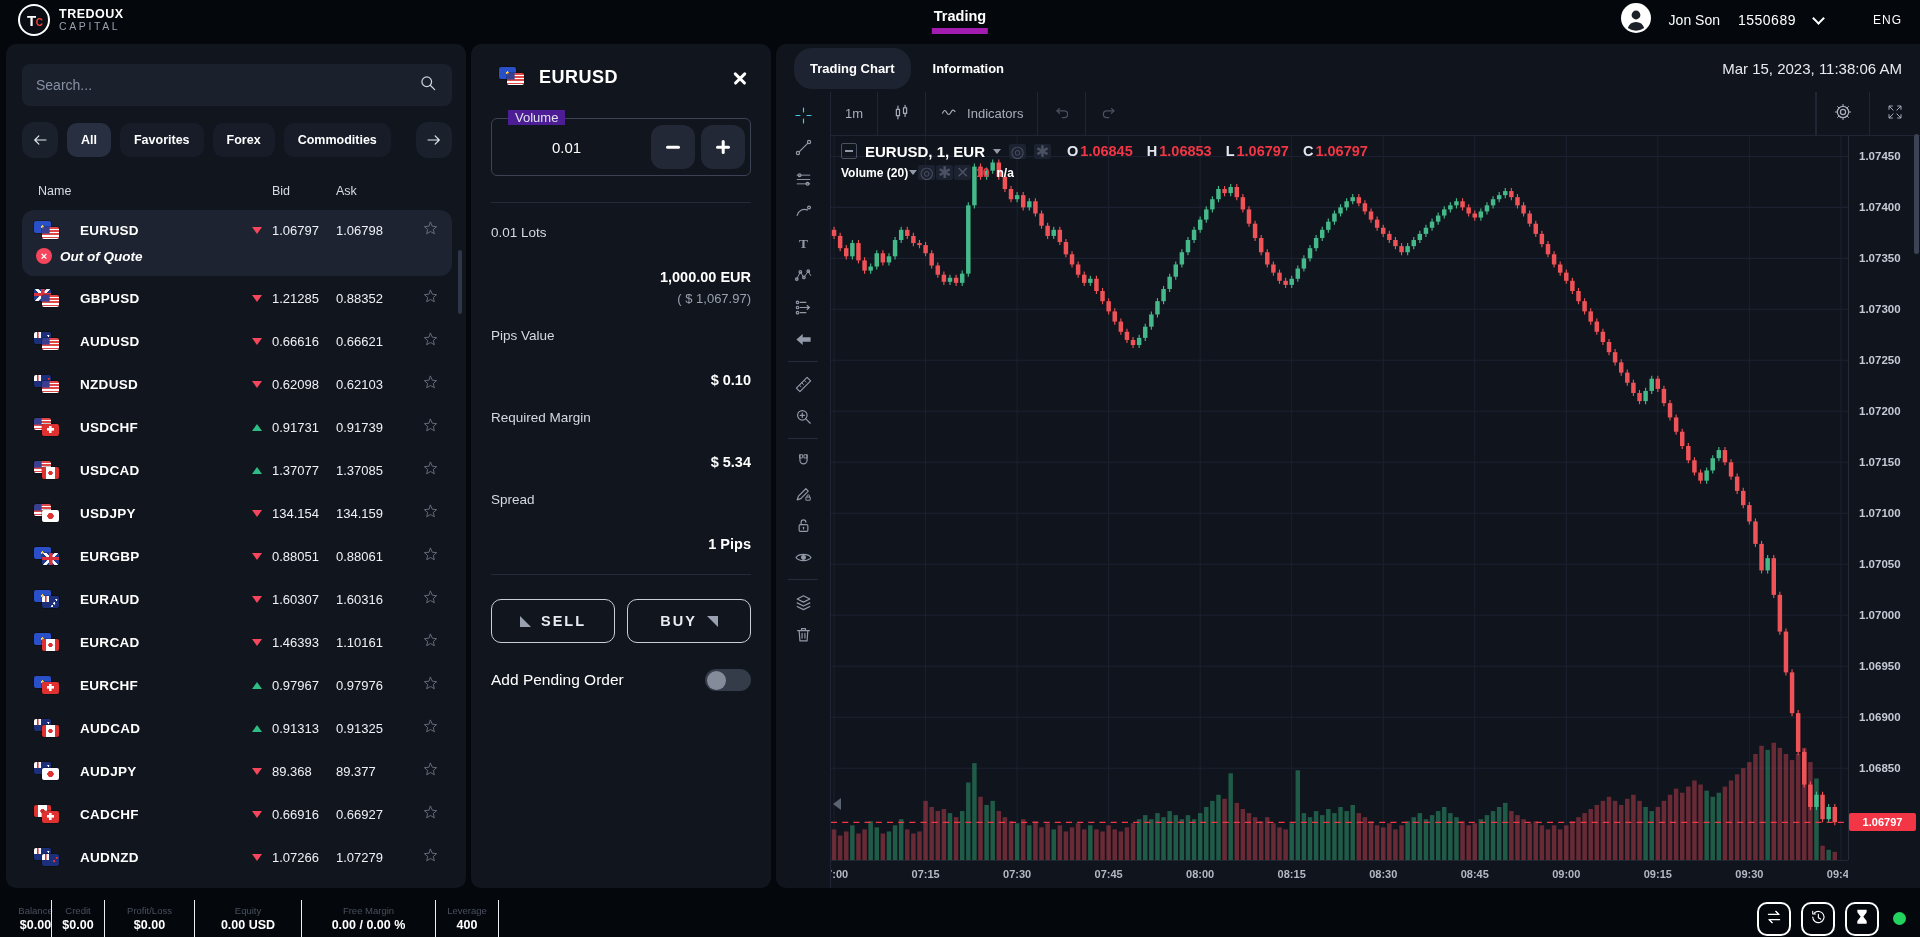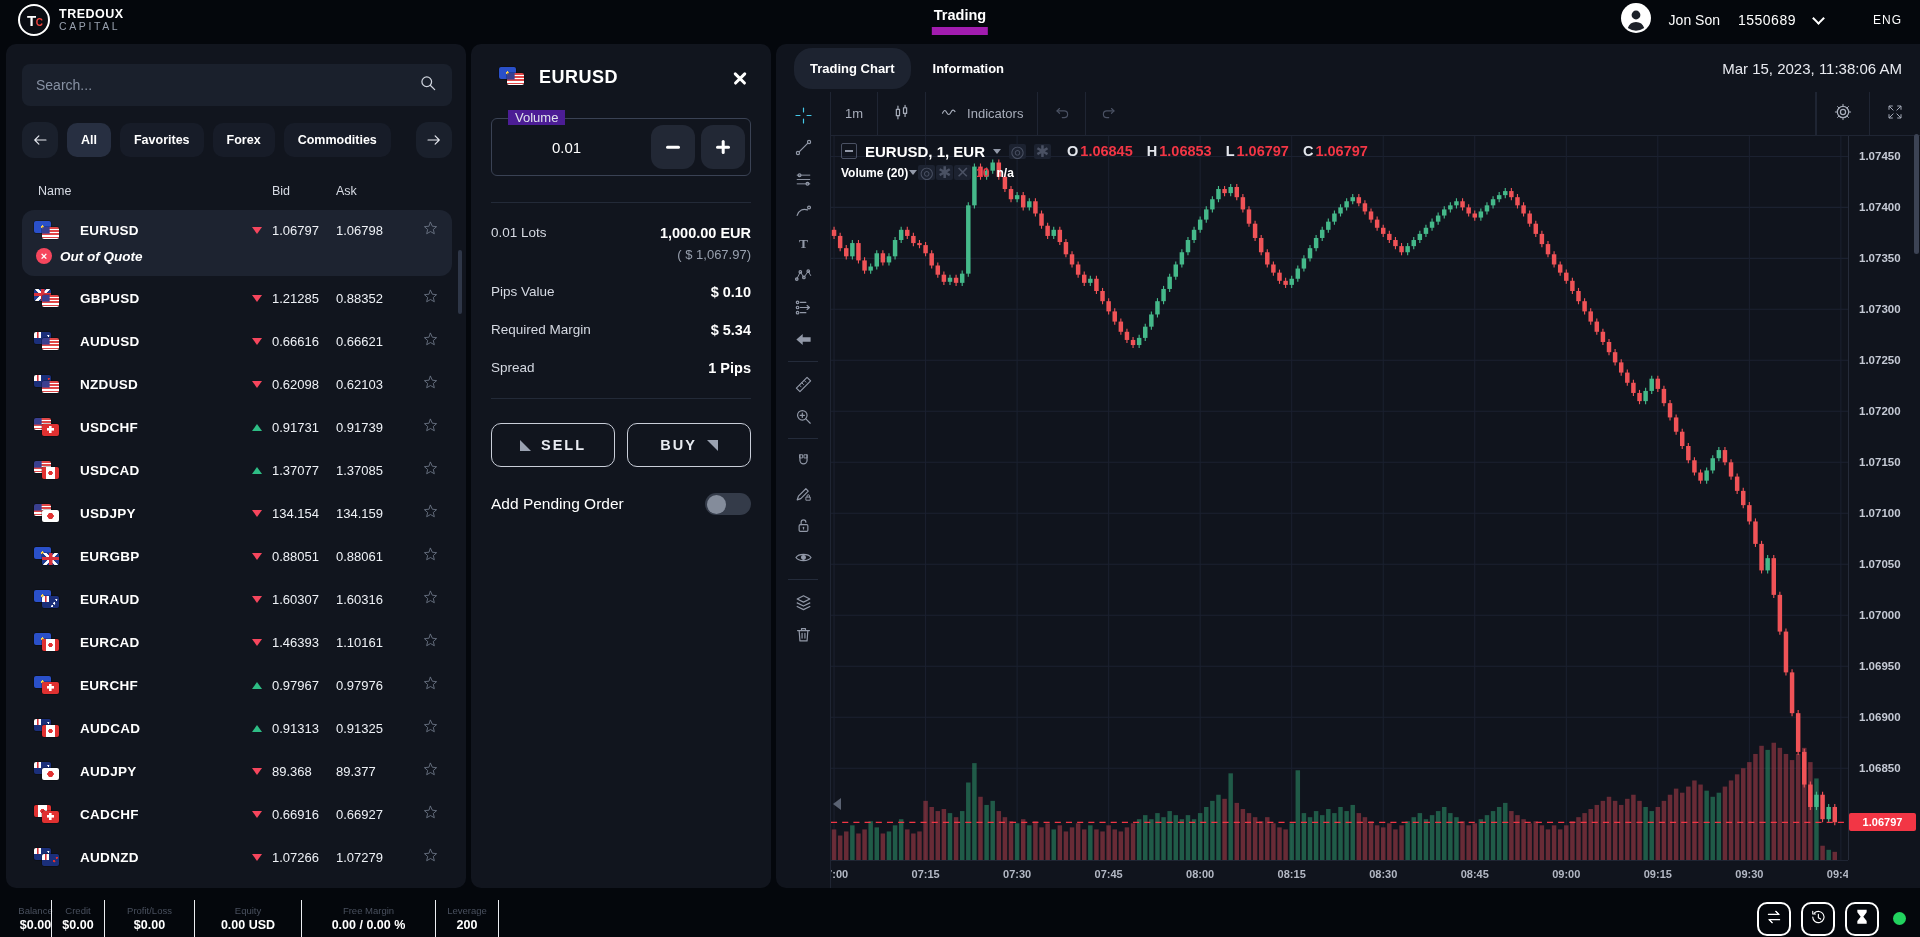--- a/index.html
+++ b/index.html
@@ -8,21 +8,21 @@
   
   .topbar { height:40px; display:flex; align-items:center; justify-content:space-between; padding:0 18px; position:relative; background:#04070c; }
   .brand { display:flex; align-items:center; gap:9px; }
   .logo-mark { width:32px; height:32px; border-radius:50%; border:2px solid #fff; background:#0a0d13; position:relative; display:flex; align-items:center; justify-content:center; }
   .logo-mark .t { color:#fff; font-weight:bold; font-size:15px; margin-right:5px;}
   .logo-mark .c { color:#f0433d; font-weight:bold; font-size:10px; position:absolute; right:5px; bottom:6px;}
   .brand-text { line-height:1.05; }
   .brand-l1 { font-size:12.5px; font-weight:bold; letter-spacing:.5px; }
   .brand-l2 { font-size:10.5px; color:#98a0ae; letter-spacing:2.6px; }
   .topnav { position:absolute; left:50%; transform:translateX(-50%); top:0; height:40px; display:flex; align-items:center; }
-  .topnav-item { font-size:14.5px; font-weight:bold; border-bottom:8px solid #a21caf; padding:2px 2px 4px; cursor:pointer; }
+  .topnav-item { font-size:14.5px; font-weight:bold; border-bottom:6px solid #a21caf; padding:2px 2px 4px; cursor:pointer; }
   .top-right { display:flex; align-items:center; gap:18px; }
   .acct-num { font-size:14px; letter-spacing:.5px; }
   .user-name { font-size:14px; }
   .chev { width:9px; height:9px; border-right:2px solid #fff; border-bottom:2px solid #fff; transform:rotate(45deg); margin:-4px 4px 0 0; }
   .lang { font-size:12px; letter-spacing:1px; margin-left:28px; }
 
   
   .main { position:absolute; top:44px; left:0; right:0; bottom:43px; display:flex; gap:5px; padding:0 0 6px 6px; }
   .panel { background:#11151e; border-radius:10px; position:relative; }
   .sidebar { width:460px; flex:none; padding:20px 14px 10px 16px; overflow:hidden; }
@@ -73,21 +73,21 @@
   .op-close::before { transform:rotate(45deg); } .op-close::after { transform:rotate(-45deg); }
   .vol-box { border:1px solid #3a4254; border-radius:6px; height:58px; position:relative; display:flex; align-items:center; padding:0 5px 0 14px; margin-bottom:26px; }
   .vol-label { position:absolute; top:-9px; left:16px; background:#4c1d95; padding:0 7px; font-size:13px; color:#dfe3ea; }
   .vol-value { flex:1; text-align:center; font-size:15px; padding-right:18px; color:#fff; }
   .stepper-btn { width:44px; height:44px; border-radius:12px; background:#222835; margin-left:6px; position:relative; cursor:pointer; flex:none; }
   .stepper-btn .bar { position:absolute; left:50%; top:50%; width:14px; height:2.6px; background:#fff; transform:translate(-50%,-50%); border-radius:2px; }
   .stepper-btn .bar.v { width:2.6px; height:14px; }
   .op-div { height:1px; background:#232a38; margin:22px 0; }
   .op-row { display:flex; justify-content:space-between; align-items:flex-start; margin-bottom:22px; }
   .op-row .lbl { font-size:13.5px; color:#d5d9e2; }
-  .op-row .val { font-size:14.5px; font-weight:bold; text-align:right; }
+  .op-row .val { font-size:14.5px; font-weight:bold; text-align:right;margin-top:44px; }
   .op-row .sub { font-size:13px; color:#98a0ae; font-weight:normal; margin-top:6px; }
   .trade-btns { display:flex; gap:12px; margin:24px 0 26px; }
   .trade-btn { flex:1; height:44px; border:1.6px solid #c9ced9; border-radius:10px; background:transparent; color:#e8ebf1; font-weight:bold; font-size:14.5px; letter-spacing:2px; display:flex; align-items:center; justify-content:center; gap:10px; cursor:pointer; font-family:inherit; }
   .corner-tri { width:0; height:0; border-style:solid; }
   .corner-tri.sell { border-width:11px 11px 0 0; border-color:#9aa2b1 transparent transparent transparent; transform:rotate(-90deg); }
   .corner-tri.buy  { border-width:0 11px 11px 0; border-color:transparent #9aa2b1 transparent transparent; transform:rotate(0deg); }
   .pending-row { display:flex; align-items:center; justify-content:space-between; }
   .pending-lbl { font-size:15.5px; }
   .toggle { width:46px; height:22px; border-radius:11px; background:#343b49; position:relative; cursor:pointer; }
   .toggle .knob { width:19px; height:19px; border-radius:50%; background:#848c9b; position:absolute; left:2px; top:1.5px; }
@@ -1278,21 +1278,21 @@
         <div class="stat-val">0.00 USD</div>
       </div>
       <div class="stat-div"></div>
       <div class="stat-cell" style="width: 133px;">
         <div class="stat-lab">Free Margin</div>
         <div class="stat-val">0.00 / 0.00 %</div>
       </div>
       <div class="stat-div"></div>
       <div class="stat-cell" style="width: 62px;">
         <div class="stat-lab">Leverage</div>
-        <div class="stat-val">200</div>
+        <div class="stat-val">400</div>
       </div>
       <div class="stat-div"></div>
     </span>
   <span class="bb-spacer"></span>
   <div class="win-btns">
     <div class="win-btn">
         <span id="ic-swap"><svg width="18" height="18" viewBox="0 0 24 24" fill="none" stroke="currentColor" stroke-width="1.5" stroke-linecap="round" stroke-linejoin="round">
             <path d="M4.5 8.5h14M14.5 4.5l4 4-4 0M19.5 15.5h-14M9.5 19.5l-4-4"></path>
             <path d="M14.5 4.5l4 4M9.5 19.5l-4-4"></path>
           </svg></span>

